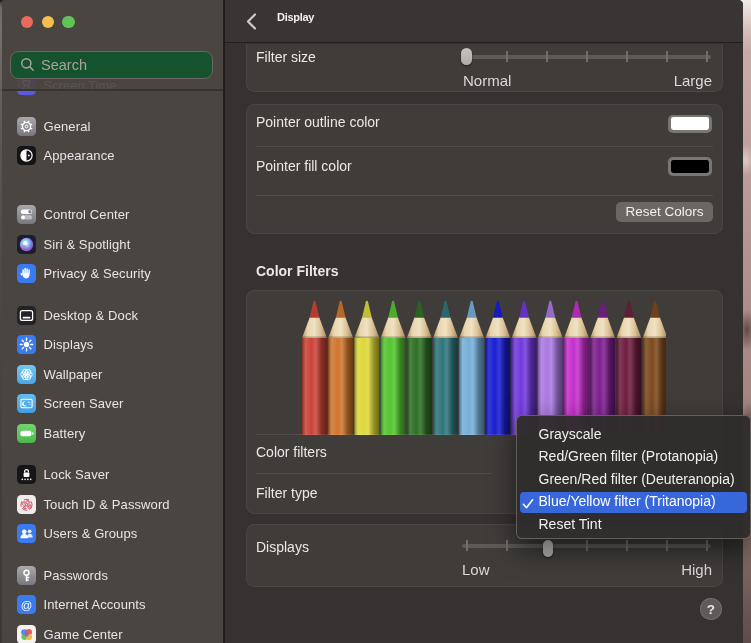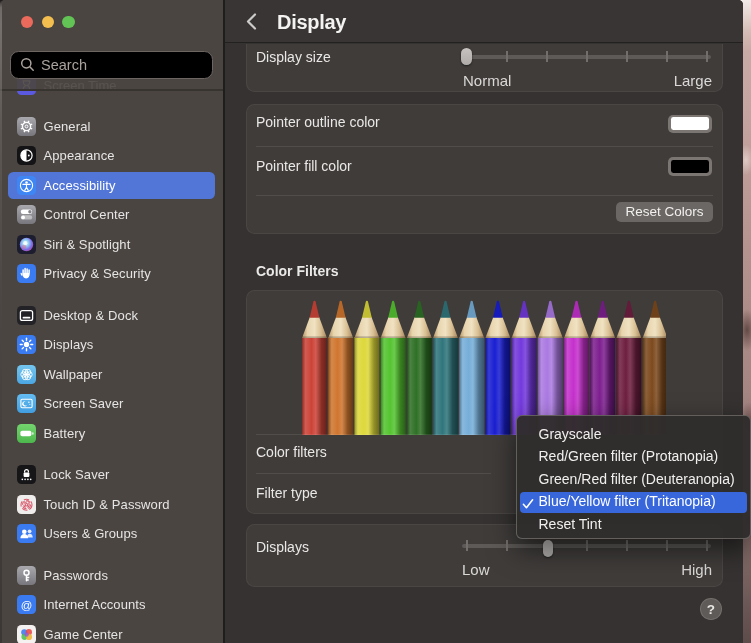--- a/index.html
+++ b/index.html
@@ -14,40 +14,40 @@
 }
 #win { position:absolute; left:0; top:0; width:743px; height:643px;
   border-radius:5px 5px 0 0; overflow:hidden; background:#353231; }
 #leftstrip { position:absolute; left:0; top:0; width:2px; height:643px; z-index:40;
   background:linear-gradient(#23201f 0%, #8d8786 1.2%, #9a9392 4%, #6e6866 20%, #4e4a48 45%, #3a3735 75%, #2e2b2a 100%); opacity:0.55; }
 
 #side { position:absolute; left:0; top:0; width:223px; height:643px; background:#4b4541; }
 #sep { position:absolute; left:223px; top:0; width:2px; height:643px; background:#201e1d; }
 .tl { position:absolute; top:15.5px; width:12.5px; height:12.5px; border-radius:50%; }
 #search { position:absolute; left:10px; top:50.5px; width:203px; height:28px;
-  border-radius:8.5px; background:#000000; border:1px solid #6c6562;
+  border-radius:8.5px; background:#14532d; border:1px solid #6c6562;
   display:flex; align-items:center; color:#a9a29d; font-size:14.5px; }
 #search svg { margin:0 6px 0 9px; }
 .strow { position:absolute; left:8px; top:72px; height:27px; right:8px;
   display:flex; align-items:center; }
 #scrim { position:absolute; left:0; top:0; width:223px; height:89.5px;
   background:rgba(75,69,65,0.92); }
 #hdrline { position:absolute; left:0; top:89px; width:223px; height:1.5px; background:#37332e; }
 .srow { position:absolute; left:8px; right:8px; height:27px; border-radius:5.5px;
   display:flex; align-items:center; color:#e5e5e5; font-size:13px; }
 .srow.sel { background:#5176d8; color:#fff; }
 .srow .ic { margin-left:9px; flex:0 0 auto; }
 .srow span { margin-left:7.5px; white-space:nowrap; letter-spacing:0.1px; }
 .strow .ic { margin-left:9px; }
 .strow span { margin-left:7.5px; color:#eceae8; font-size:13px; }
 
 #panel { position:absolute; left:225px; top:0; width:518px; height:643px; background:#353231; }
 #phead { position:absolute; left:0; top:0; width:518px; height:43px; background:#383534;
   border-bottom:1.5px solid #232120; }
-#ptitle { position:absolute; left:52px; top:11px; font-size:20px; font-weight:bold; letter-spacing:-0.3px; color:#f4f3f2; }
+#ptitle { position:absolute; left:52px; top:11px; font-size:11px; font-weight:bold; letter-spacing:-0.3px; color:#f4f3f2; }
 .card { position:absolute; left:21px; width:477px; background:#3f3c3a;
   border:1px solid rgba(255,255,255,0.055); border-radius:8.5px; }
 .lab { position:absolute; left:31px; font-size:14px; line-height:16px; color:#eae8e7; }
 .divi { position:absolute; height:1px; background:rgba(255,255,255,0.09); }
 .track { position:absolute; height:4px; border-radius:2px; background:#5d5a58; }
 .tick { position:absolute; top:-3.5px; width:2px; height:11px; background:#716e6b; }
 .thumb { position:absolute; width:11px; height:17px; border-radius:5.5px;
   background:linear-gradient(#c6c3c1,#aeaba9); box-shadow:0 1px 2px rgba(0,0,0,0.5); }
 .slab { position:absolute; font-size:15px; color:#dbd9d7; }
 .well { position:absolute; width:43.5px; height:18.5px; border-radius:5px;
@@ -115,29 +115,20 @@
         </div>
         <div class="srow" style="top:142.0px">
           <svg class="ic" width="19" height="19" viewBox="0 0 19 19">
             <rect x="0" y="0" width="19" height="19" rx="4.4" fill="#141416"></rect>
             <circle cx="9.5" cy="9.5" r="5.6" fill="none" stroke="#fff" stroke-width="1.2"></circle>
             <path d="M9.5 3.9a5.6 5.6 0 000 11.2z" fill="#fff"></path>
             <circle cx="11.8" cy="9.5" r="0.9" fill="#fff"></circle>
           </svg>
           <span>Appearance</span>
         </div>
-        <div class="srow sel" style="top:171.5px">
-          <svg class="ic" width="19" height="19" viewBox="0 0 19 19">
-            <rect x="0" y="0" width="19" height="19" rx="4.4" fill="#3f86f5"></rect>
-            <circle cx="9.5" cy="9.5" r="6.1" fill="none" stroke="#fff" stroke-width="1.1"></circle>
-            <circle cx="9.5" cy="6.4" r="1.25" fill="#fff"></circle>
-            <path d="M5.9 8.4h7.2M9.5 8.2v3.4M9.5 11.4l-1.8 3M9.5 11.4l1.8 3" stroke="#fff" stroke-width="1.1" stroke-linecap="round" fill="none"></path>
-          </svg>
-          <span>Accessibility</span>
-        </div>
         <div class="srow" style="top:201.0px">
           <svg class="ic" width="19" height="19" viewBox="0 0 19 19">
             <defs>
               <linearGradient id="gg" x1="0" y1="0" x2="0" y2="1">
                 <stop offset="0" stop-color="#a8a8ad"></stop>
                 <stop offset="1" stop-color="#77777d"></stop>
               </linearGradient>
             </defs>
             <rect x="0" y="0" width="19" height="19" rx="4.4" fill="url(#gg)"></rect>
             <rect x="3.8" y="4.6" width="11.4" height="4.4" rx="2.2" fill="#fff"></rect>
@@ -314,21 +305,21 @@
   <div id="sep"></div>
   <div id="panel">
     <div id="phead">
       <svg style="position:absolute;left:21px;top:13px" width="11" height="17" viewBox="0 0 11 17">
             <polyline points="9,1.5 2,8.5 9,15.5" fill="none" stroke="#cecccb" stroke-width="2.2" stroke-linecap="round" stroke-linejoin="round"></polyline>
           </svg>
       <div id="ptitle">Display</div>
     </div>
 
     <div class="card" style="top:44px;height:48px;border-radius:0 0 8.5px 8.5px;border-top:none"></div>
-    <div class="lab" style="top:48.5px">Display size</div>
+    <div class="lab" style="top:48.5px">Filter size</div>
     <div class="track" style="left:238px;top:54.5px;width:248px">
           <div class="tick" style="left:2.5px"></div>
           <div class="tick" style="left:42.6px"></div>
           <div class="tick" style="left:82.7px"></div>
           <div class="tick" style="left:122.7px"></div>
           <div class="tick" style="left:162.8px"></div>
           <div class="tick" style="left:202.9px"></div>
           <div class="tick" style="left:243.0px"></div>
         </div>
     <div class="thumb" style="left:236.3px;top:48px;width:10.5px"></div>

